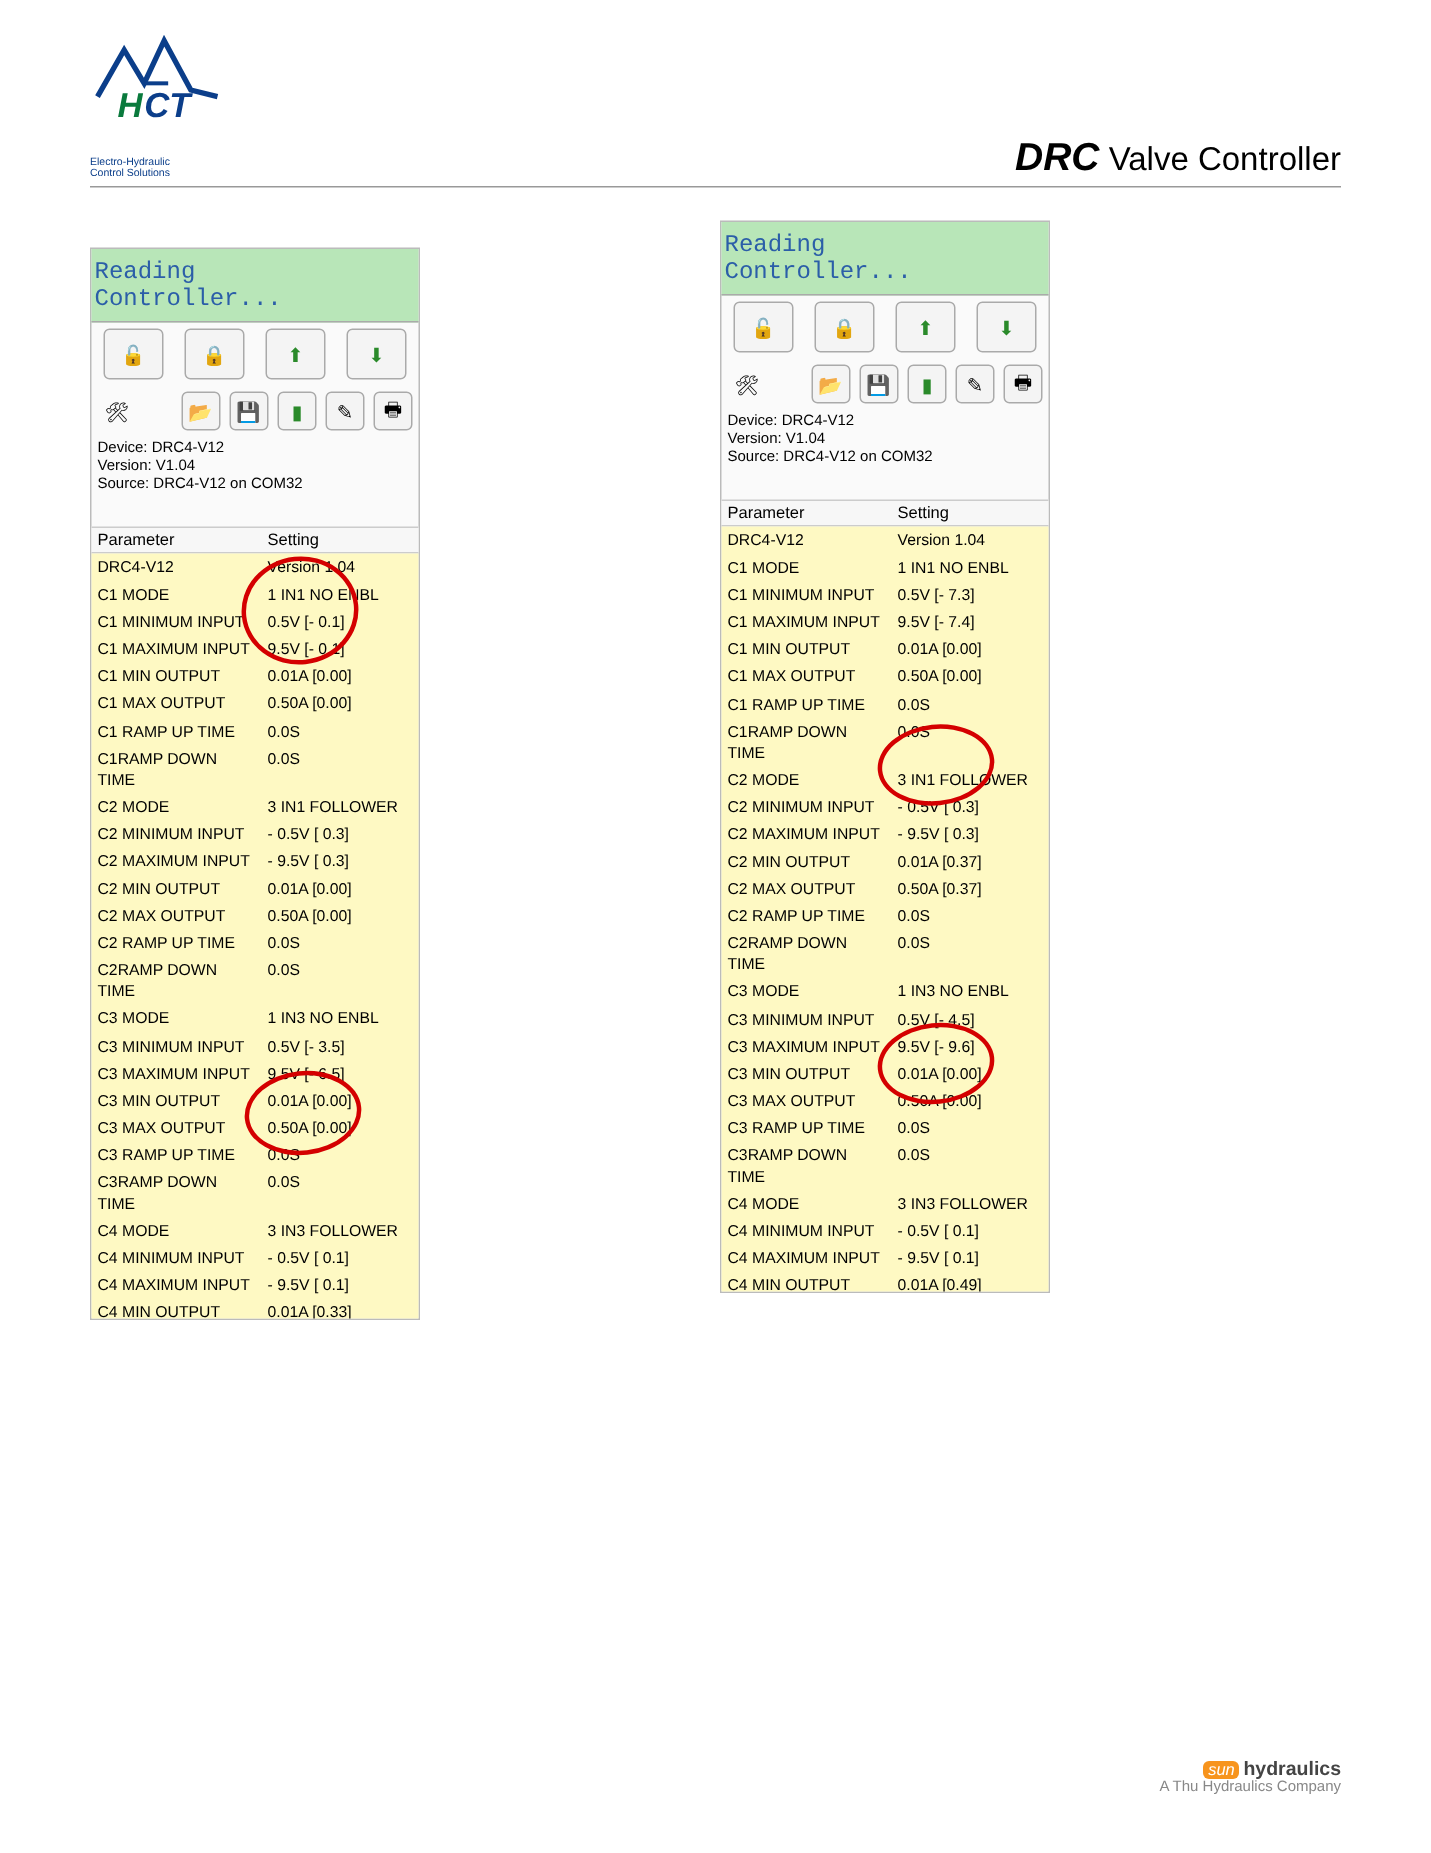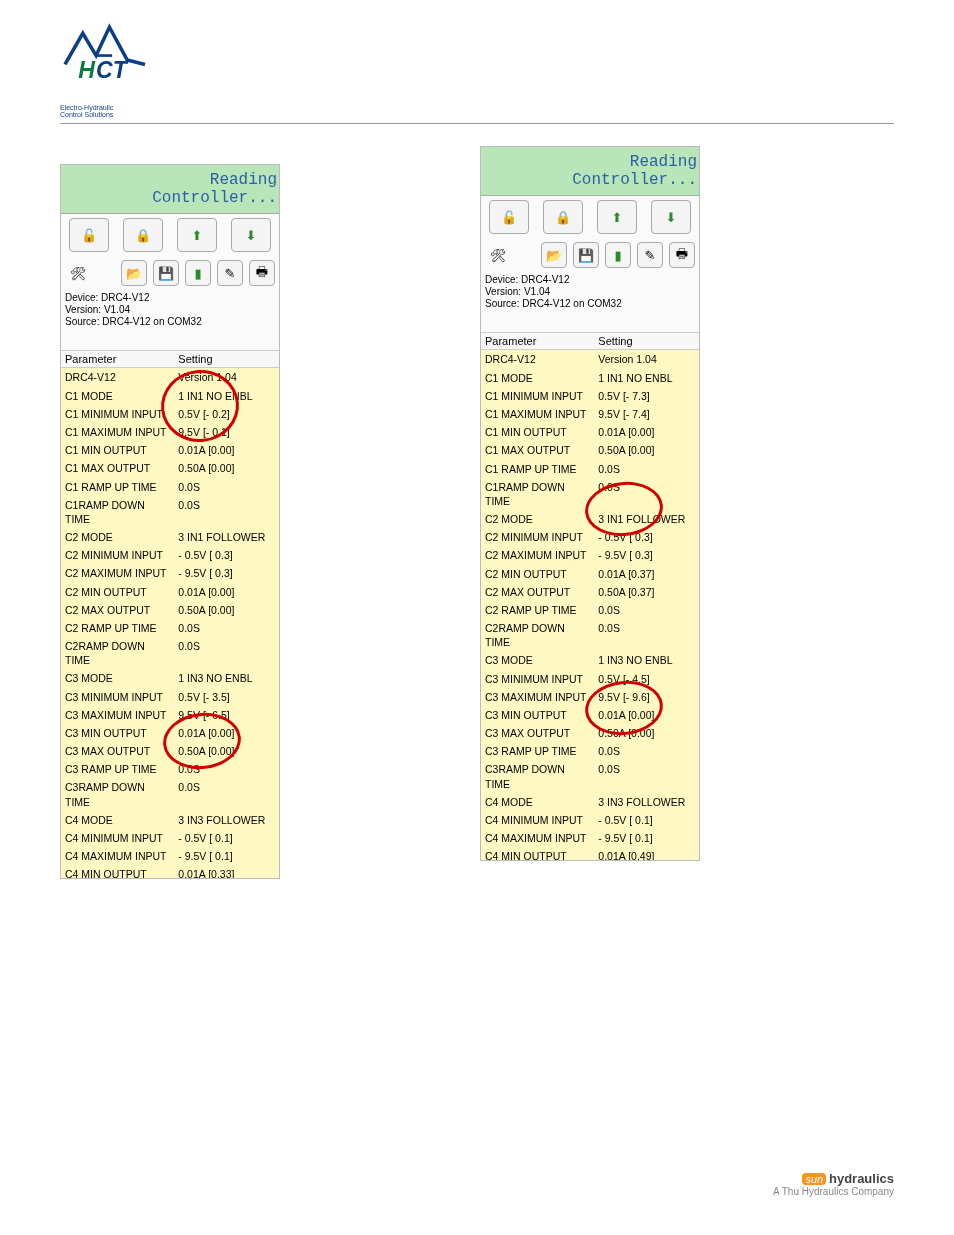--- a/index.html
+++ b/index.html
@@ -34,21 +34,21 @@
     width: 220px;
     border: 1px solid #bbb;
     background: #fafafa;
     font-size: 11px;
     position: relative;
   }
   .status-bar {
     background: #b8e6b8;
     color: #2b5ea8;
     font-family: "Courier New", monospace;
-    text-align: right;
+    text-align: left;
     padding: 6px 2px;
     line-height: 1.15;
     border-bottom: 1px solid #aaa;
     font-size: 16px;
   }
   .status-bar div { white-space: nowrap; }
   .tool-row {
     display: flex;
     gap: 6px;
     padding: 4px;
@@ -124,20 +124,23 @@
         <polyline points="5,50 25,15 40,40 55,8 75,45 95,50" fill="none" stroke="#0b3e8a" stroke-width="4"></polyline>
         <text x="20" y="65" font-size="26" font-weight="700" fill="#0a7a3d" font-style="italic">H</text>
         <text x="40" y="65" font-size="26" font-weight="700" fill="#0b3e8a" font-style="italic">CT</text>
         <line x1="40" y1="40" x2="58" y2="40" stroke="#0b3e8a" stroke-width="3"></line>
       </svg>
       <div style="font-size:7px;color:#0b3e8a;line-height:1.05">
         <div>Electro-Hydraulic</div>
         <div>Control Solutions</div>
       </div>
     </div>
+    <div class="title">
+      <span class="drc">DRC</span><span> Valve Controller</span>
+    </div>
   </div>
 
   <div class="panels-area">
 
     <div class="app-panel" id="panel-left">
       <div class="status-bar">
         <div>Reading</div>
         <div>Controller...</div>
       </div>
 
@@ -192,21 +195,21 @@
           <div class="grid-row">
             <div class="col-param">DRC4-V12</div>
             <div class="col-set">Version 1.04</div>
           </div>
           <div class="grid-row">
             <div class="col-param">C1 MODE</div>
             <div class="col-set">1 IN1 NO ENBL</div>
           </div>
           <div class="grid-row">
             <div class="col-param">C1 MINIMUM INPUT</div>
-            <div class="col-set">0.5V [- 0.2]</div>
+            <div class="col-set">0.5V [- 0.1]</div>
           </div>
           <div class="grid-row">
             <div class="col-param">C1 MAXIMUM INPUT</div>
             <div class="col-set">9.5V [- 0.1]</div>
           </div>
           <div class="grid-row">
             <div class="col-param">C1 MIN OUTPUT</div>
             <div class="col-set">0.01A [0.00]</div>
           </div>
           <div class="grid-row">

